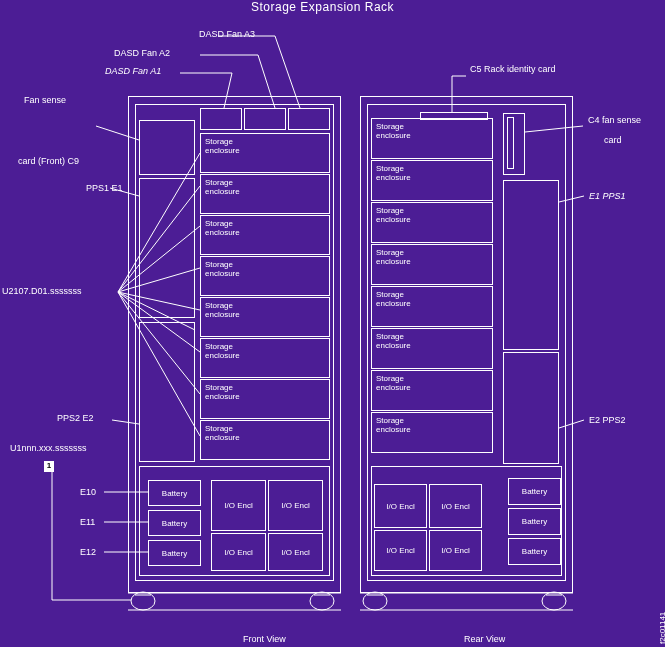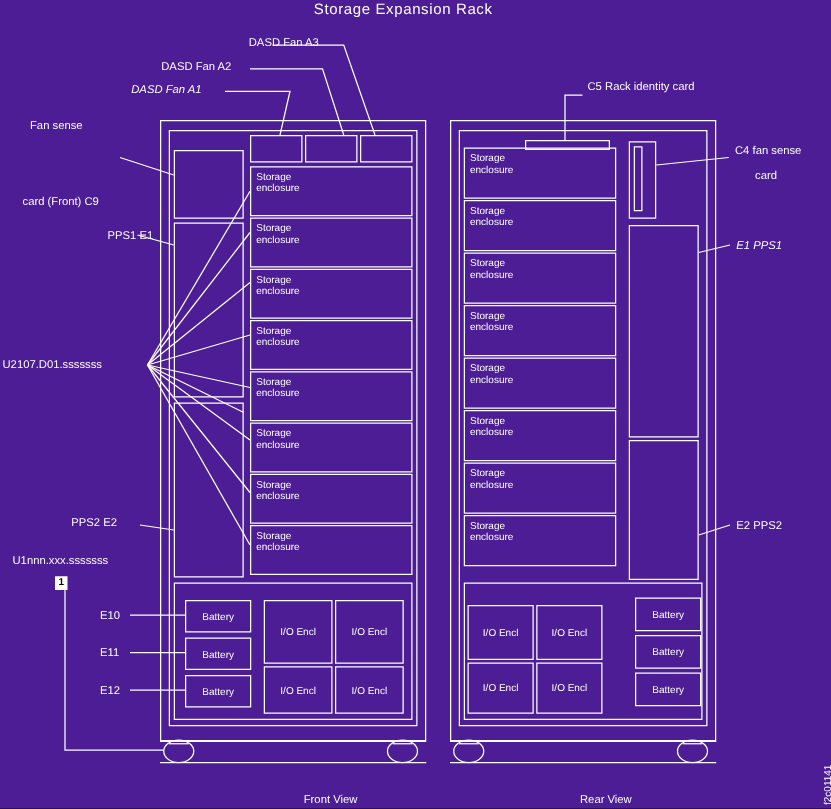--- a/index.html
+++ b/index.html
@@ -192,21 +192,21 @@
       <path d="M104 522 L148 522"></path>
       <path d="M104 552 L148 552"></path>
 
       <path d="M583 126 L525 132"></path>
       <path d="M584 196 L559 202"></path>
       <path d="M584 420 L559 428"></path>
     </g>
   </svg>
 
   <div class="t" style="left:155px; top:29px;padding-left:44px;">DASD Fan A3</div>
-  <div class="t" style="left:129px; top:48px;">DASD Fan A2</div>
+  <div class="t" style="left:114px; top:48px;">DASD Fan A2</div>
   <div class="t" style="left:105px; top:66px;font-style:italic;">DASD Fan A1</div>
   <div class="t" style="left:470px; top:64px;">C5 Rack identity card</div>
 
   <div class="t" style="left:24px; top:95px;">Fan sense</div>
   <div class="t" style="left:18px; top:116px;margin-top:40px;">card (Front) C9</div>
   <div class="t" style="left:58px; top:183px;padding-left:28px;">PPS1 E1</div>
   <div class="t" style="left:57px; top:413px;">PPS2 E2</div>
   <div class="t" style="left:2px; top:286px;">U2107.D01.sssssss</div>
   <div class="t" style="left:10px; top:443px;">U1nnn.xxx.sssssss</div>
   <div class="marker" style="left:44px; top:461px;">1</div>

